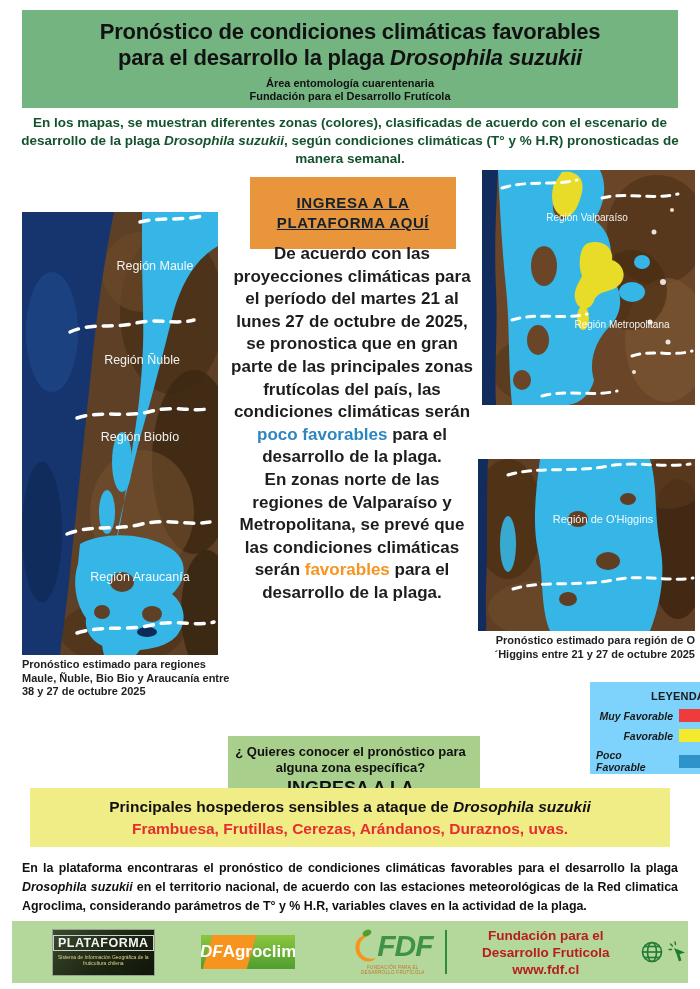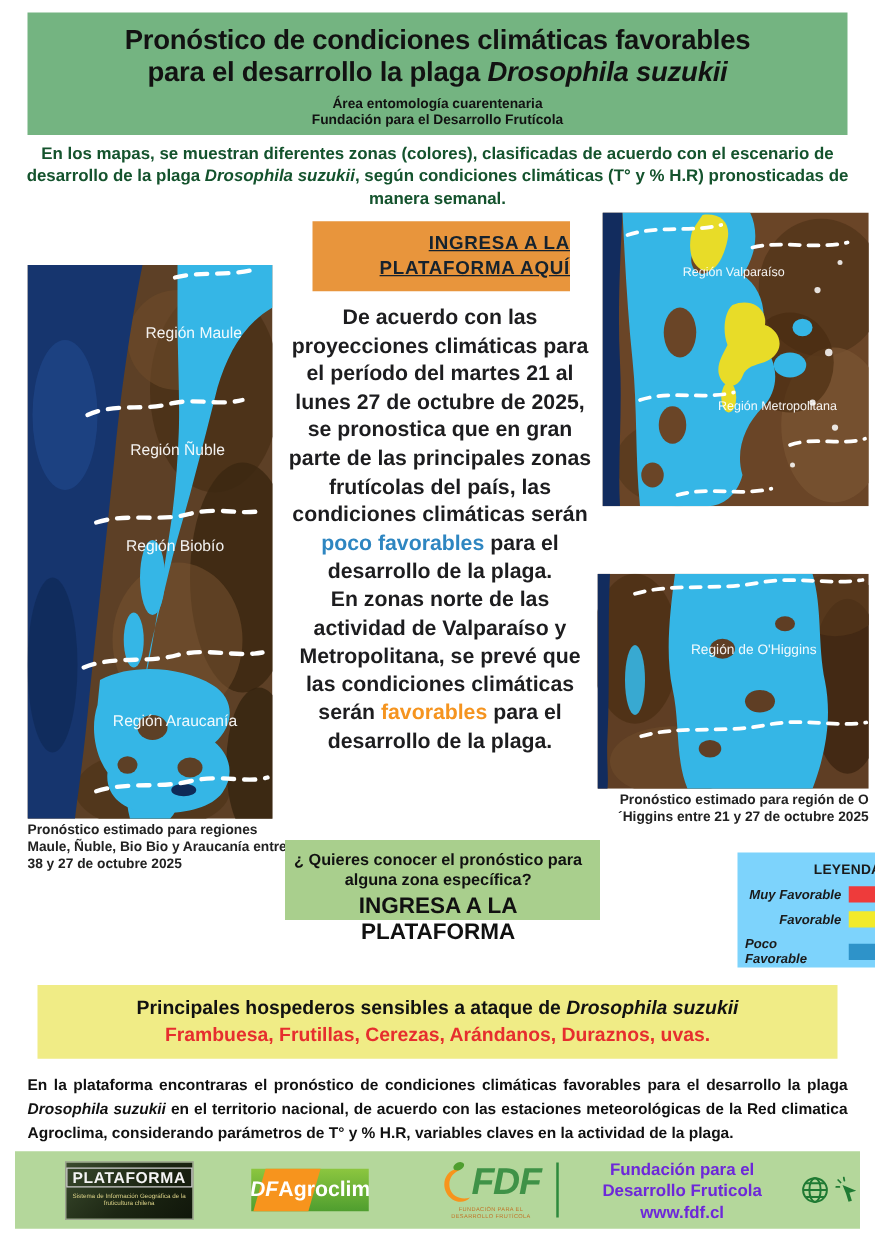--- a/index.html
+++ b/index.html
@@ -10,21 +10,21 @@
   
   .header { position:absolute; left:22px; top:10px; width:656px; height:98px; background:#74b481; text-align:center; padding-top:9px; }
   .header .title { font-size:22px; font-weight:bold; color:#121212; line-height:26px; letter-spacing:-0.2px; }
   .header .subtitle { font-size:11px; font-weight:bold; color:#121212; line-height:13px; margin-top:6px; }
   .italic { font-style:italic; }
 
   
   .intro { position:absolute; left:20px; top:114px; width:660px; text-align:center; font-size:13.5px; font-weight:bold; color:#14532d; line-height:18px; }
 
   
-  .cta { position:absolute; left:250px; top:177px; width:206px; height:56px; background:#e8953c; display:flex; flex-direction:column; align-items:flex-end; justify-content:center; cursor:pointer; }
+  .cta { position:absolute; left:250px; top:177px; width:206px; height:72px; background:#e8953c; display:flex; flex-direction:column; align-items:center; justify-content:center; cursor:pointer; }
   .cta span { font-size:15px; font-weight:bold; color:#15222e; text-decoration:underline; letter-spacing:0.6px; line-height:20px; }
 
   
   .forecast { position:absolute; left:227px; top:243px; width:250px; text-align:center; font-size:17px; font-weight:bold; color:#1d1d1f; line-height:22.6px; }
   .hl-blue { color:#2e86c1; }
   .hl-orange { color:#f5941f; }
 
   
   .map { position:absolute; display:block; }
   .map-left { left:22px; top:212px; }
@@ -38,21 +38,21 @@
   .caption-br { left:482px; top:634px; width:213px; text-align:right; }
 
   
   .legend { position:absolute; left:562px; top:682px; width:124px; height:92px; background:#7dd3fc; padding:8px 9px 6px 6px;margin-left:28px; }
   .legend-title { text-align:right; font-size:11px; font-weight:bold; color:#1a1a1a; letter-spacing:0.2px; }
   .legend-row { display:flex; justify-content:flex-end; align-items:center; margin-top:7px;font-style:italic; }
   .legend-label { font-size:10.5px; font-weight:bold; color:#1a1a1a; margin-right:6px; }
   .legend-chip { width:26px; height:13px; }
 
   
-  .platform { position:absolute; left:228px; top:672px; width:252px; height:64px; background:#a9cf8d; text-align:center; padding:8px 10px 0 3px; }
+  .platform { position:absolute; left:228px; top:736px; width:252px; height:64px; background:#a9cf8d; text-align:center; padding:8px 10px 0 3px; }
   .platform .q { font-size:13px; font-weight:bold; color:#111; line-height:16px; }
   .platform .go { font-size:18px; font-weight:bold; color:#111; margin-top:2px; cursor:pointer; }
 
   
   .hosts { position:absolute; left:30px; top:788px; width:640px; height:59px; background:#f0ec86; text-align:center; padding-top:10px; }
   .hosts .t { font-size:15.5px; font-weight:bold; color:#111; }
   .hosts .list { font-size:15.5px; font-weight:bold; color:#e62e2e; margin-top:4px; }
 
   
   .bottom-par { position:absolute; left:22px; top:859px; width:656px; text-align:justify; font-size:12.4px; font-weight:bold; color:#111; line-height:19px; }
@@ -64,21 +64,21 @@
   .geo-logo .gs { font-size:5px; color:#ddd389; line-height:6px; margin-top:3px; }
   .agro-logo { position:relative; margin-left:46px; width:114px; height:34px; background:linear-gradient(180deg,#8cc63f,#4f9e2f); overflow:hidden; display:flex; align-items:center; justify-content:center; }
   .agro-logo::before { content:""; position:absolute; left:6px; top:-4px; width:44px; height:46px; background:#f7941d; transform:skewX(-16deg); }
   .agro-logo .al { position:relative; color:#ffffff; font-size:17px; font-weight:bold; }
   .agro-logo .al .fdf-i { font-style:italic; font-weight:900; }
   .fdf-logo { margin-left:56px; width:102px; text-align:center; }
   .fdf-logo .row { display:flex; align-items:center; justify-content:center; }
   .fdf-logo .fdf-big { color:#3f9247; font-size:30px; font-weight:900; font-style:italic; letter-spacing:-1px; line-height:30px; }
   .fdf-logo .fdf-sub { font-size:4.5px; color:#c0762a; line-height:5px; margin-top:2px; letter-spacing:0.3px; }
   .fdf-divider { width:3px; height:44px; background:#2e8a3c; margin-left:10px; }
-  .org-block { margin-left:10px; width:214px; text-align:center; color:#6d28d9; font-weight:bold; font-size:13.5px; line-height:17px; }
+  .org-block { margin-left:10px; width:214px; text-align:center; color:#b91c1c; font-weight:bold; font-size:13.5px; line-height:17px; }
   .org-block .site { cursor:pointer; }
   .foot-icons { display:flex; align-items:center; margin-left:6px; gap:4px; }
 </style>
 </head>
 <body>
 
 <div class="page">
 
   <div class="header">
     <div class="title">
@@ -135,21 +135,21 @@
   <div class="cta">
     <span>INGRESA A LA</span>
     <span>PLATAFORMA AQUÍ</span>
   </div>
 
   <div class="forecast">
     <p>
       <span>De acuerdo con las proyecciones climáticas para el período del martes 21 al lunes 27 de octubre de 2025, se pronostica que en gran parte de las principales zonas frutícolas del país, las condiciones climáticas serán </span><span class="hl-blue">poco favorables</span><span> para el desarrollo de la plaga.</span>
     </p>
     <p>
-      <span>En zonas norte de las actividad de Valparaíso y Metropolitana, se prevé que las condiciones climáticas serán </span><span class="hl-orange">favorables</span><span> para el desarrollo de la plaga.</span>
+      <span>En zonas norte de las regiones de Valparaíso y Metropolitana, se prevé que las condiciones climáticas serán </span><span class="hl-orange">favorables</span><span> para el desarrollo de la plaga.</span>
     </p>
   </div>
 
   <div class="map map-tr">
     <svg width="213" height="235" viewBox="0 0 213 235">
       <rect width="213" height="235" fill="#6a4527"></rect>
       <ellipse cx="175" cy="60" rx="50" ry="55" fill="#53351a" opacity="0.8"></ellipse>
       <ellipse cx="185" cy="170" rx="42" ry="62" fill="#7a5633" opacity="0.7"></ellipse>
       <ellipse cx="150" cy="120" rx="35" ry="40" fill="#46290f" opacity="0.6"></ellipse>
       <ellipse cx="60" cy="200" rx="50" ry="35" fill="#4e3318" opacity="0.5"></ellipse>

